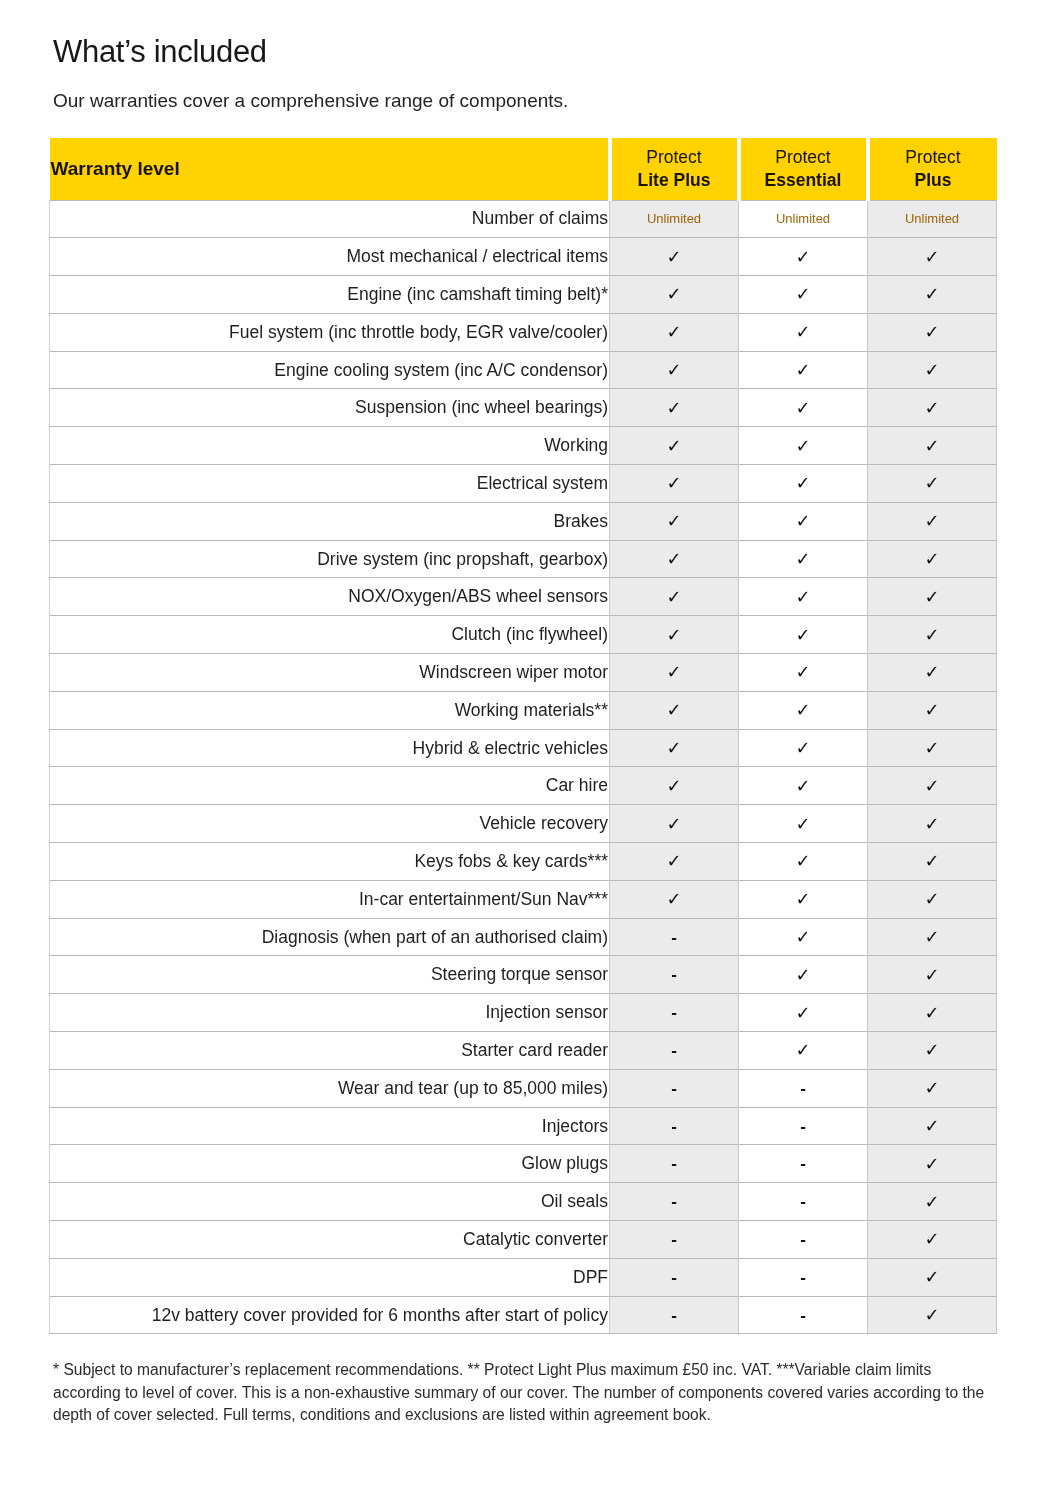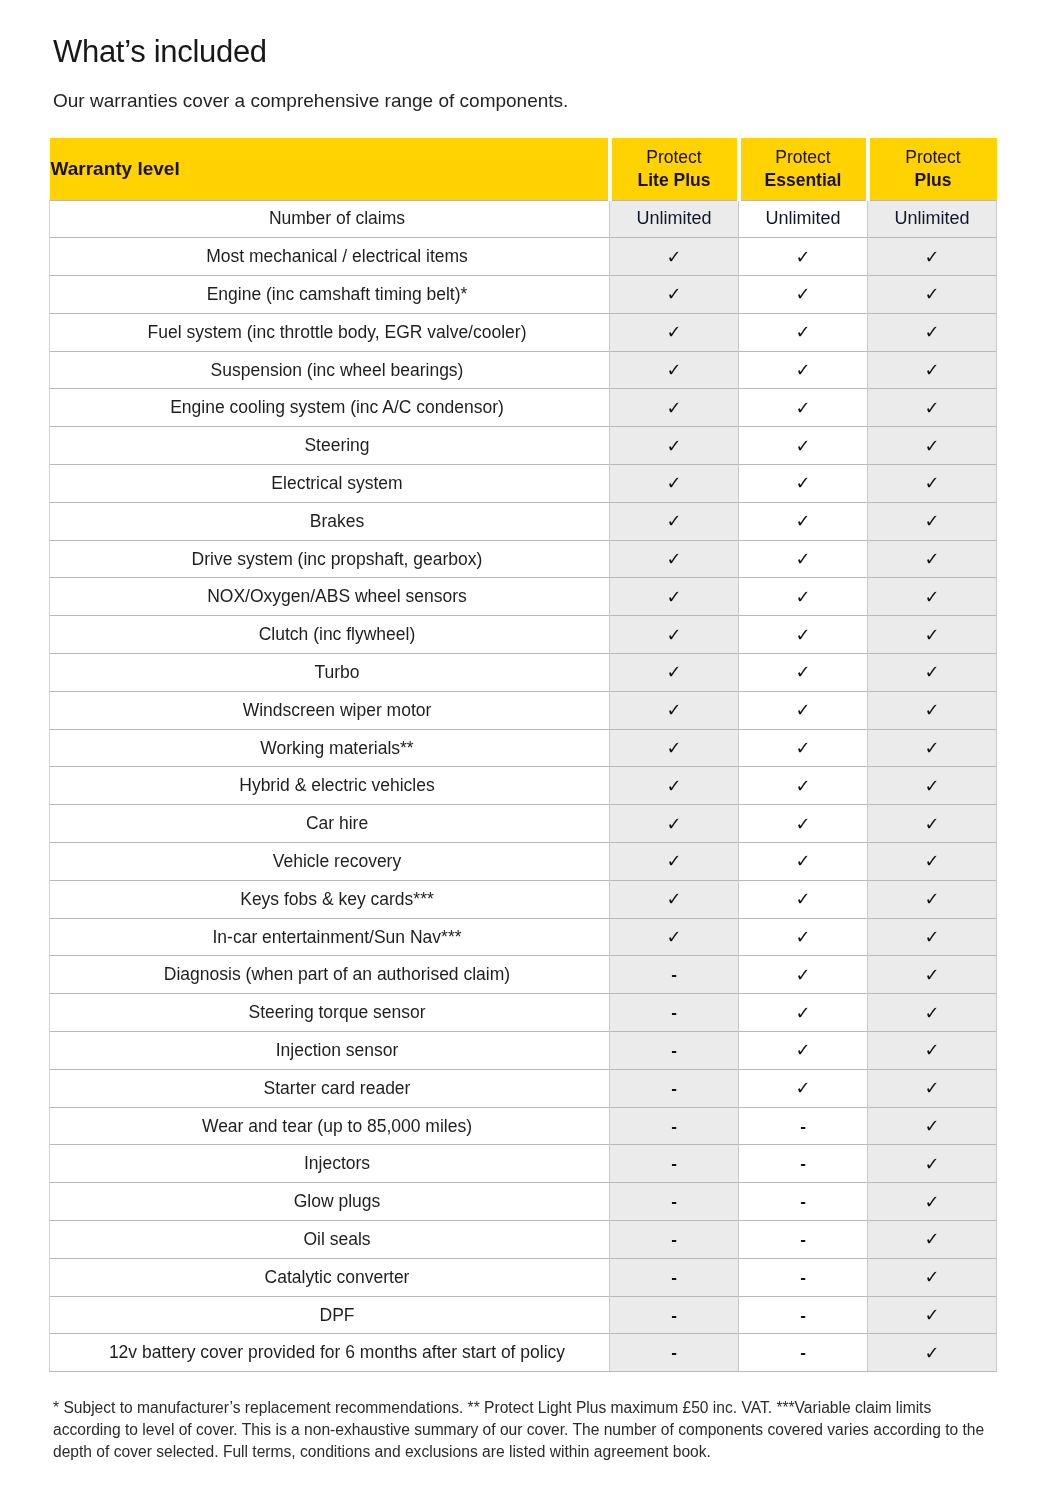--- a/index.html
+++ b/index.html
@@ -35,27 +35,27 @@
   th.plan{
     font-weight:400;font-size:17.5px;text-align:center;
     border-left:4px solid #ffffff;line-height:1.32;padding:0 2px;
   }
   th.plan .plan-name{display:block;font-weight:700;}
   tbody td{
     border-top:1px solid var(--rowline);height:37.8px;font-size:17.5px;
     vertical-align:middle;color:#1f1f1f;background:#ffffff;
   }
   tbody tr:last-child td{border-bottom:1px solid var(--rowline);}
-  td.label{text-align:center;padding-left:16px;border-left:1px solid #d2d2d2;}
+  td.label{text-align:right;padding-left:16px;border-left:1px solid #d2d2d2;}
   td.plan{text-align:center;border-left:1px solid var(--colline);}
   td.plan:last-child{border-right:1px solid var(--colline);}
   td.shaded{background:var(--shade);}
   td .check{font-size:18px;color:#111;}
   td .dash{font-weight:700;font-size:17px;color:#111;}
-  td.text-val{font-size:18px;color:#0f172a;}
+  td.text-val{font-size:13px;color:#a16207;}
   .footnote{
     width:950px;margin:25px 0 0 4px;font-size:15.6px;line-height:1.42;color:#2b2b2b;
   }
 </style>
 </head>
 <body>
 
 <div class="page">
   <h1 class="page-title">What’s included</h1>
   <p class="page-subtitle">Our warranties cover a comprehensive range of components.</p>
@@ -96,33 +96,33 @@
           <td class="plan"><span class="check">✓</span></td>
           <td class="plan shaded"><span class="check">✓</span></td>
         </tr>
         <tr>
           <td class="label">Fuel system (inc throttle body, EGR valve/cooler)</td>
           <td class="plan shaded"><span class="check">✓</span></td>
           <td class="plan"><span class="check">✓</span></td>
           <td class="plan shaded"><span class="check">✓</span></td>
         </tr>
         <tr>
+          <td class="label">Engine cooling system (inc A/C condensor)</td>
+          <td class="plan shaded"><span class="check">✓</span></td>
+          <td class="plan"><span class="check">✓</span></td>
+          <td class="plan shaded"><span class="check">✓</span></td>
+        </tr>
+        <tr>
           <td class="label">Suspension (inc wheel bearings)</td>
           <td class="plan shaded"><span class="check">✓</span></td>
           <td class="plan"><span class="check">✓</span></td>
           <td class="plan shaded"><span class="check">✓</span></td>
         </tr>
         <tr>
-          <td class="label">Engine cooling system (inc A/C condensor)</td>
-          <td class="plan shaded"><span class="check">✓</span></td>
-          <td class="plan"><span class="check">✓</span></td>
-          <td class="plan shaded"><span class="check">✓</span></td>
-        </tr>
-        <tr>
-          <td class="label">Steering</td>
+          <td class="label">Working</td>
           <td class="plan shaded"><span class="check">✓</span></td>
           <td class="plan"><span class="check">✓</span></td>
           <td class="plan shaded"><span class="check">✓</span></td>
         </tr>
         <tr>
           <td class="label">Electrical system</td>
           <td class="plan shaded"><span class="check">✓</span></td>
           <td class="plan"><span class="check">✓</span></td>
           <td class="plan shaded"><span class="check">✓</span></td>
         </tr>
@@ -139,26 +139,20 @@
           <td class="plan shaded"><span class="check">✓</span></td>
         </tr>
         <tr>
           <td class="label">NOX/Oxygen/ABS wheel sensors</td>
           <td class="plan shaded"><span class="check">✓</span></td>
           <td class="plan"><span class="check">✓</span></td>
           <td class="plan shaded"><span class="check">✓</span></td>
         </tr>
         <tr>
           <td class="label">Clutch (inc flywheel)</td>
-          <td class="plan shaded"><span class="check">✓</span></td>
-          <td class="plan"><span class="check">✓</span></td>
-          <td class="plan shaded"><span class="check">✓</span></td>
-        </tr>
-        <tr>
-          <td class="label">Turbo</td>
           <td class="plan shaded"><span class="check">✓</span></td>
           <td class="plan"><span class="check">✓</span></td>
           <td class="plan shaded"><span class="check">✓</span></td>
         </tr>
         <tr>
           <td class="label">Windscreen wiper motor</td>
           <td class="plan shaded"><span class="check">✓</span></td>
           <td class="plan"><span class="check">✓</span></td>
           <td class="plan shaded"><span class="check">✓</span></td>
         </tr>

